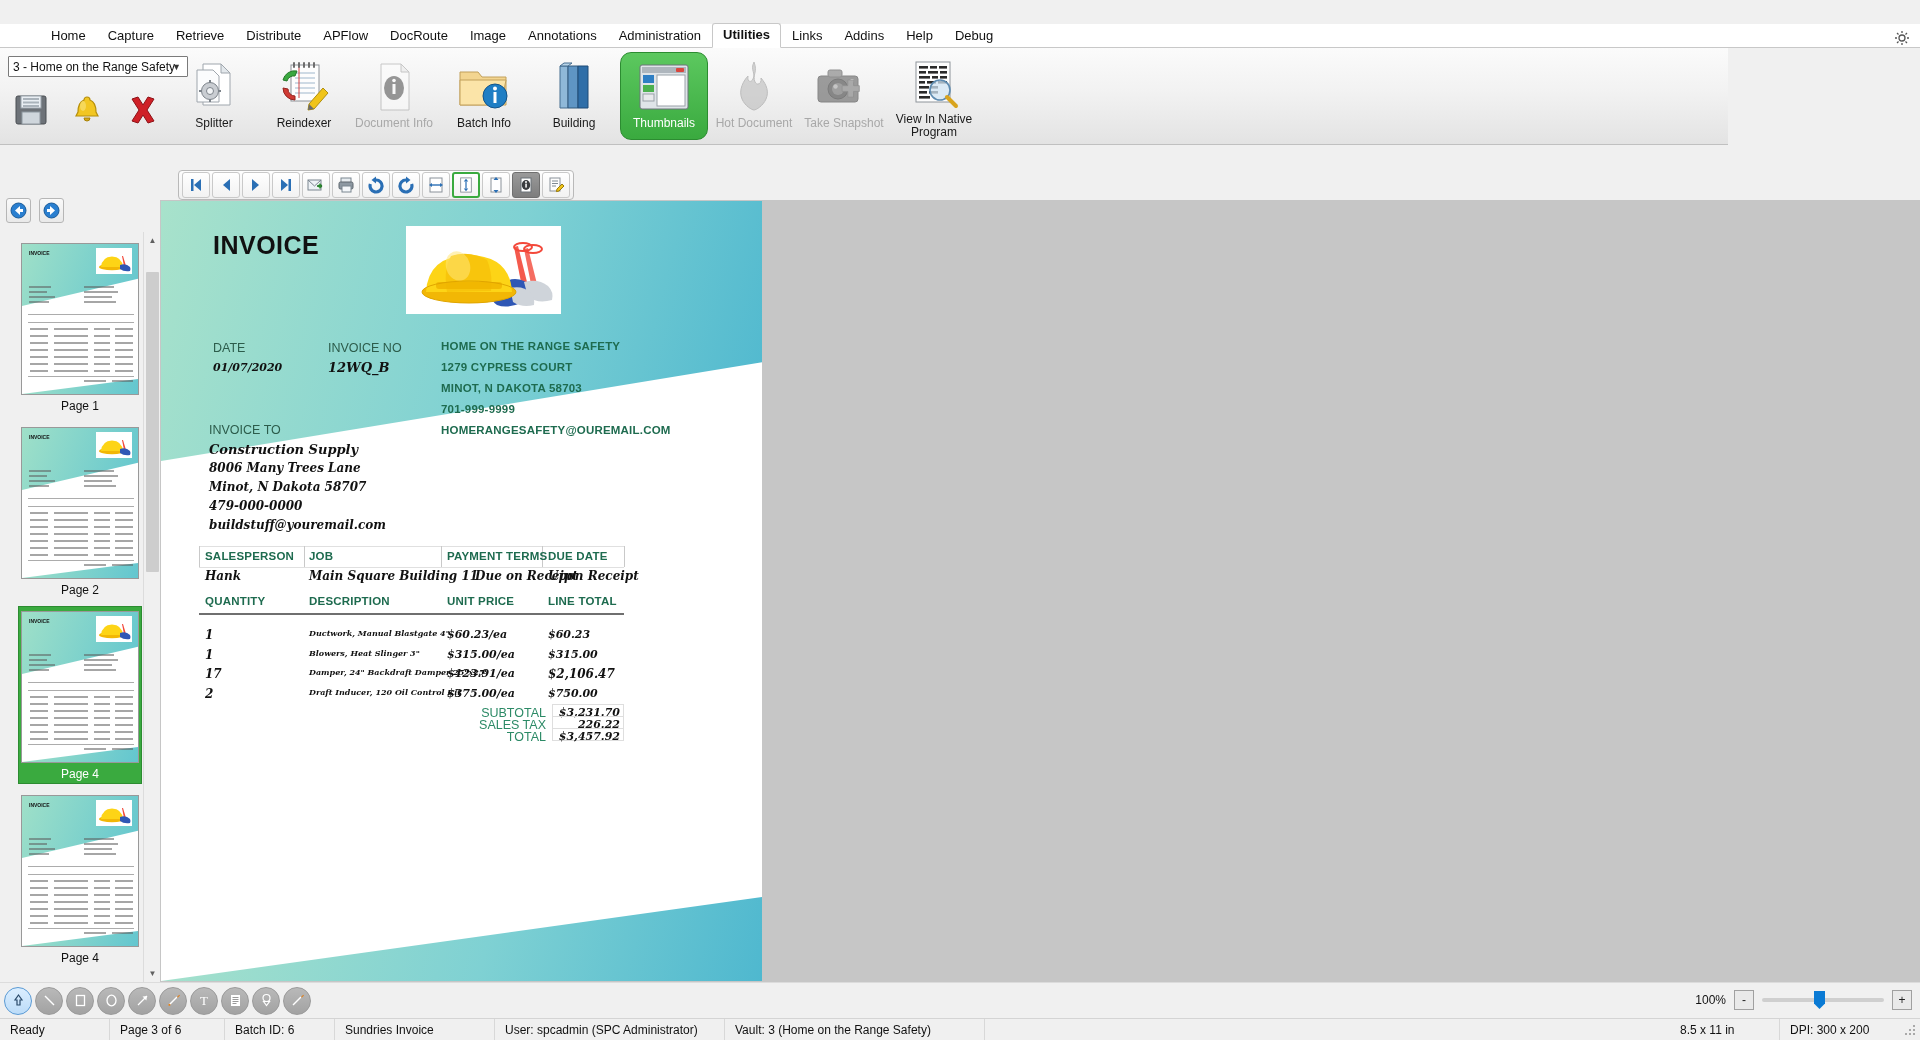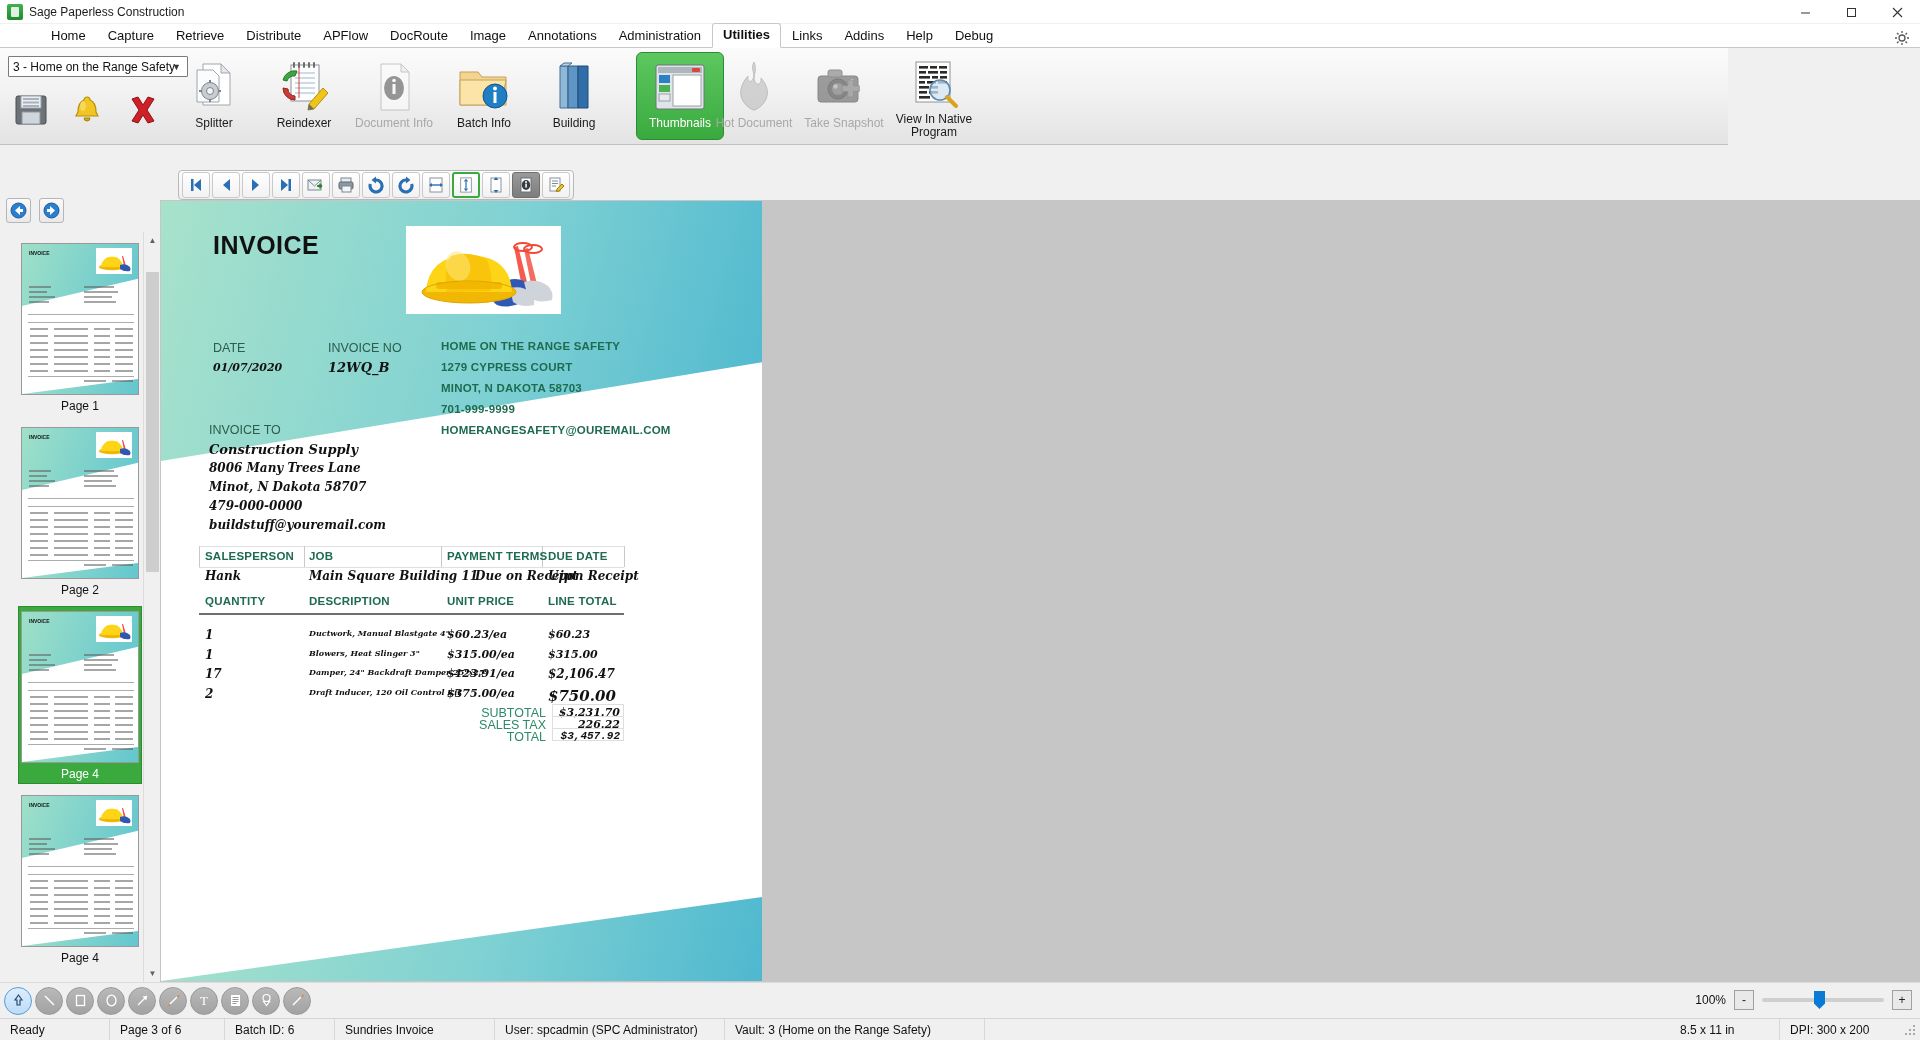--- a/index.html
+++ b/index.html
@@ -87,21 +87,21 @@
   }
   .rbtn .glyph { height: 56px; display:flex; align-items:center; justify-content:center; }
   .rbtn .lbl {
     font-size: 12px; color: #1a1a1a; text-align:center; line-height: 13px;
     margin-top: 2px; width: 88px;
   }
   .rbtn.disabled .lbl { color: #a8a8a8; }
   .rbtn.disabled .glyph { opacity: .55; filter: grayscale(1); }
   .rbtn.selected {
     background: linear-gradient(#5cc85f, #3aaa3f);
-    border: 1px solid #2c8c31; border-radius: 6px; margin-left: 16px;
+    border: 1px solid #2c8c31; border-radius: 11px;
   }
   .rbtn.selected .lbl { color: #ffffff; }
 
   
   .pagebar {
     position: absolute; top: 146px; left: 0; width: 1920px; height: 55px;
     background: #f0f0f0;
   }
   .pg-label { position:absolute; left: 8px; top: 14px; font-size: 12px; color:#111; }
   .pg-input {
@@ -253,42 +253,20 @@
   .sb-cell.first { border-right:1px solid #d8d8d8; }
   .sb-spacer { flex: 1 1 auto; }
   .grip { position:absolute; right:3px; bottom:3px; width:12px; height:12px; }
   .grip i { position:absolute; width:2px; height:2px; background:#a9a9a9; }
 </style>
 </head>
 <body>
 
 <div id="app">
 
-  <div class="titlebar">
-    <div class="title-icon"></div>
-    <div class="title-text">Sage Paperless Construction</div>
-    <div class="win-btns">
-      <div class="win-btn">
-        <svg width="11" height="11" viewBox="0 0 11 11">
-            <line x1="1" y1="6" x2="10" y2="6" stroke="#333" stroke-width="1"></line>
-          </svg>
-      </div>
-      <div class="win-btn">
-        <svg width="11" height="11" viewBox="0 0 11 11">
-            <rect x="1.5" y="1.5" width="8" height="8" fill="none" stroke="#333" stroke-width="1"></rect>
-          </svg>
-      </div>
-      <div class="win-btn close">
-        <svg width="11" height="11" viewBox="0 0 11 11">
-            <line x1="1" y1="1" x2="10" y2="10" stroke="#333" stroke-width="1.1"></line>
-            <line x1="10" y1="1" x2="1" y2="10" stroke="#333" stroke-width="1.1"></line>
-          </svg>
-      </div>
-    </div>
-  </div>
 
   <div class="menubar" id="menubar">
       <div class="menu-item">Home</div>
       <div class="menu-item">Capture</div>
       <div class="menu-item">Retrieve</div>
       <div class="menu-item">Distribute</div>
       <div class="menu-item">APFlow</div>
       <div class="menu-item">DocRoute</div>
       <div class="menu-item">Image</div>
       <div class="menu-item">Annotations</div>
@@ -914,33 +892,33 @@
           <div class="val-script" style="left: 148px; top: 446.5px; font-size: 8px;">Blowers, Heat Slinger 3"</div>
           <div class="val-script" style="left: 286px; top: 446.5px; font-size: 11px;">$315.00/ea</div>
           <div class="val-script" style="left: 387px; top: 446.5px; font-size: 11px;">$315.00</div>
           <div class="val-script" style="left: 44px; top: 466px; font-size: 12px;">17</div>
           <div class="val-script" style="left: 148px; top: 466px; font-size: 8px;">Damper, 24" Backdraft Damper 25"x25"</div>
           <div class="val-script" style="left: 286px; top: 466px; font-size: 11px;">$123.91/ea</div>
           <div class="val-script" style="left: 387px; top: 466px; font-size: 12px;">$2,106.47</div>
           <div class="val-script" style="left: 44px; top: 485.5px; font-size: 12px;">2</div>
           <div class="val-script" style="left: 148px; top: 485.5px; font-size: 8px;">Draft Inducer, 120 Oil Control Kit</div>
           <div class="val-script" style="left: 286px; top: 485.5px; font-size: 11px;">$375.00/ea</div>
-          <div class="val-script" style="left: 387px; top: 485.5px; font-size: 15px;">$750.00</div>
+          <div class="val-script" style="left: 387px; top: 485.5px; font-size: 11px;">$750.00</div>
         </div>
 
       <div id="totals-block">
           <div class="tot-lbl" style="left: 290px; top: 505px; width: 95px;">SUBTOTAL</div>
           <div class="tot-box" style="left: 391px; top: 503px; width: 72px; height: 13px;"></div>
           <div class="tot-val" style="left: 391px; top: 505px; width: 68px;">$3,231.70</div>
           <div class="tot-lbl" style="left: 290px; top: 517px; width: 95px;">SALES TAX</div>
           <div class="tot-box" style="left: 391px; top: 515px; width: 72px; height: 13px;"></div>
           <div class="tot-val" style="left: 391px; top: 517px; width: 68px;">226.22</div>
           <div class="tot-lbl" style="left: 290px; top: 529px; width: 95px;">TOTAL</div>
           <div class="tot-box" style="left: 391px; top: 527px; width: 72px; height: 13px;"></div>
-          <div class="tot-val" style="left: 391px; top: 529px; width: 68px; font-family: Liberation Mono, monospace;">$3,457.92</div>
+          <div class="tot-val" style="left: 391px; top: 529px; width: 68px;">$3,457.92</div>
         </div>
     </div>
   </div>
 
   <div class="toolstrip">
     <div class="tool active">
       <svg width="15" height="15" viewBox="0 0 15 15">
           <path d="M7.5 2 L11 7 H9 V12 H6 V7 H4z" fill="none" stroke="#2a4a6a" stroke-width="1.2"></path>
         </svg>
     </div>

